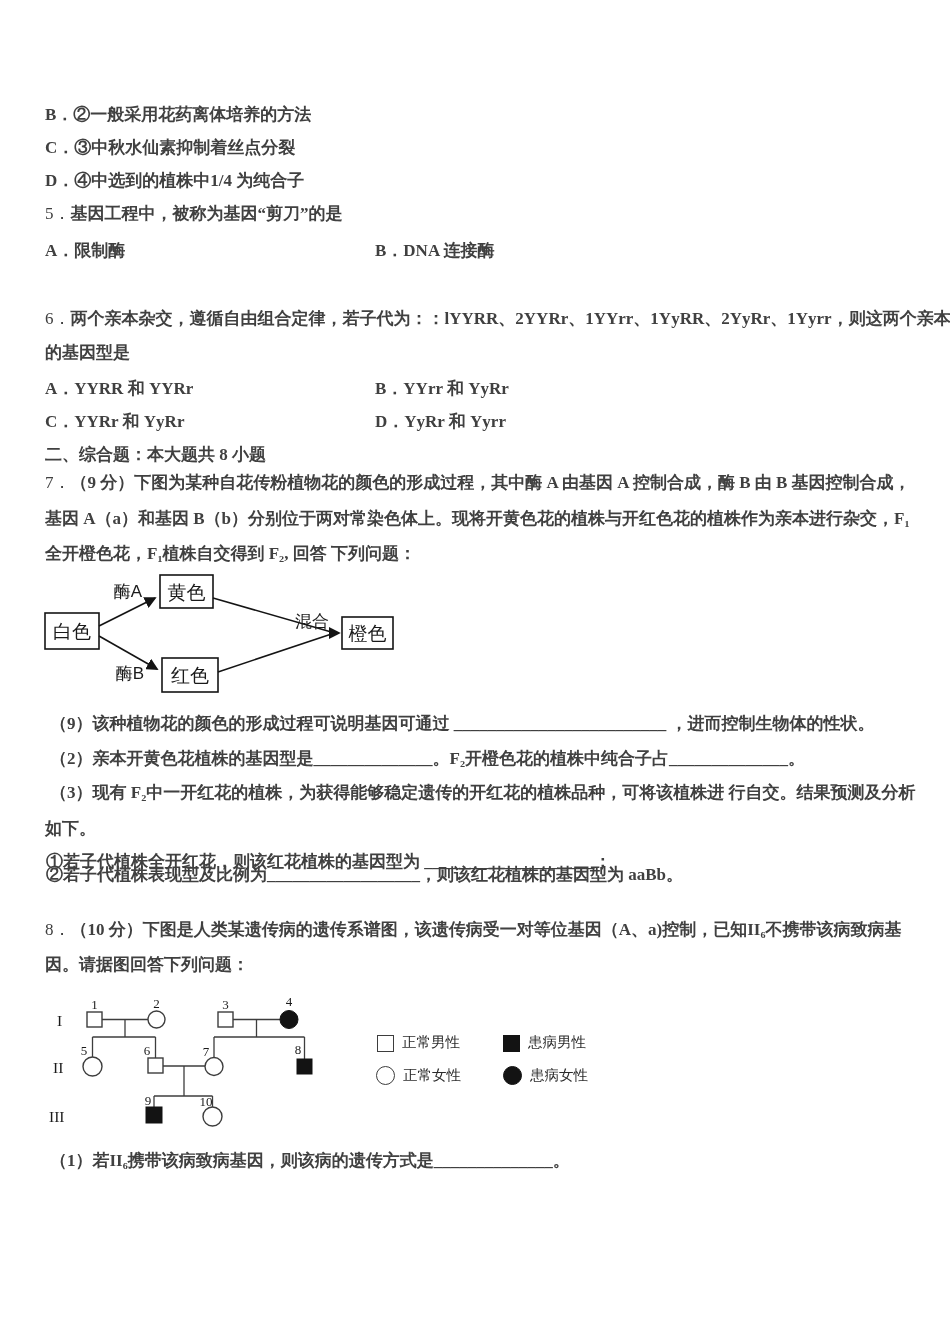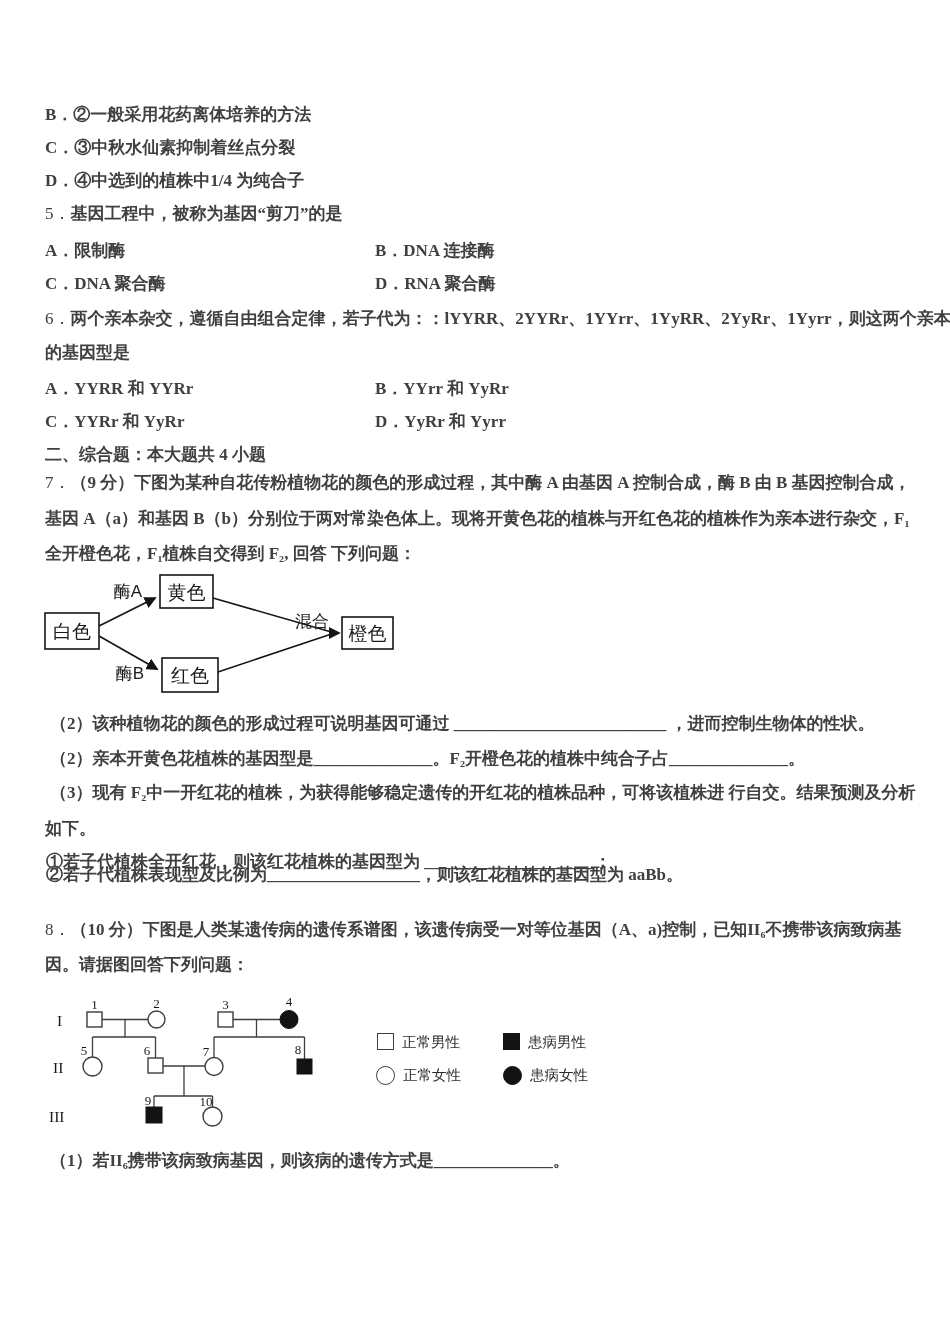--- a/index.html
+++ b/index.html
@@ -15,47 +15,46 @@
   .qnum{font-weight:normal;}
   .twocol{width:870px;}
   .colB{position:absolute;left:330px;top:0;}
   .sub{left:50px;}
   .circ{left:46px;text-align:center;}
   svg text{font-family:"Liberation Serif","DejaVu Serif",serif;fill:#1a1a1a;}
   svg text.sansl{font-family:"Liberation Sans","DejaVu Sans",sans-serif;}
   .flower-svg{position:absolute;left:40px;top:570px;}
   .pedigree-svg{position:absolute;left:40px;top:985px;}
   .legend-item{
-    position:absolute;display:flex;align-items:flex-start;gap:8px;
+    position:absolute;display:flex;align-items:flex-end;gap:8px;
     font-size:14.5px;font-weight:normal;color:#2b2b2b;white-space:pre;
   }
   .sym{display:inline-block;box-sizing:border-box;flex:none;}
   .sym.sq{width:17px;height:17px;border:1.7px solid #3d3d3d;background:#fff;}
   .sym.ci{width:19px;height:19px;border:1.7px solid #3d3d3d;border-radius:50%;background:#fff;}
   .sym.filled{background:#131313;border-color:#131313;}
 </style>
 </head>
 <body>
 
 <div class="page">
 
   <div class="line" style="top:104px">B．②一般采用花药离体培养的方法</div>
   <div class="line" style="top:137px">C．③中秋水仙素抑制着丝点分裂</div>
   <div class="line" style="top:170px">D．④中选到的植株中1/4 为纯合子</div>
 
   <div class="line" style="top:203px"><span class="qnum">5．</span><span>基因工程中，被称为基因“剪刀”的是</span></div>
   <div class="line twocol" style="top:240px"><span>A．限制酶</span><span class="colB">B．DNA 连接酶</span></div>
-  <div class="line twocol" style="top:273px"><span>C．DNA 聚合酶</span><span class="colB">D．RNA 聚合酶</span></div>
 
   <div class="line" style="top:308px"><span class="qnum">6．</span><span>两个亲本杂交，遵循自由组合定律，若子代为：：lYYRR、2YYRr、1YYrr、1YyRR、2YyRr、1Yyrr，则这两个亲本</span></div>
   <div class="line" style="top:342px">的基因型是</div>
   <div class="line twocol" style="top:378px"><span>A．YYRR 和 YYRr</span><span class="colB">B．YYrr 和 YyRr</span></div>
   <div class="line twocol" style="top:411px"><span>C．YYRr 和 YyRr</span><span class="colB">D．YyRr 和 Yyrr</span></div>
 
-  <div class="line" style="top:444px">二、综合题：本大题共 4 小题</div>
+  <div class="line" style="top:444px">二、综合题：本大题共 8 小题</div>
 
   <div class="line" style="top:472px"><span class="qnum">7．</span><span>（9 分）下图为某种自花传粉植物花的颜色的形成过程，其中酶 A 由基因 A 控制合成，酶 B 由 B 基因控制合成，</span></div>
   <div class="line" style="top:508px">基因 A（a）和基因 B（b）分别位于两对常染色体上。现将开黄色花的植株与开红色花的植株作为亲本进行杂交，F₁</div>
   <div class="line" style="top:543px">全开橙色花，F₁植株自交得到 F₂, 回答 下列问题：</div>
 
   <svg class="flower-svg" width="365" height="135" viewBox="0 0 365 135">
     <defs>
       <marker id="arr" viewBox="0 0 10 10" refX="8.5" refY="5" markerWidth="7.5" markerHeight="7.5" orient="auto-start-reverse">
         <path d="M0,0 L10,5 L0,10 z" fill="#141414"></path>
       </marker>
@@ -74,21 +73,21 @@
 
     <text class="sansl" x="32" y="68" font-size="19" text-anchor="middle">白色</text>
     <text class="sansl" x="146.5" y="28.5" font-size="19" text-anchor="middle">黄色</text>
     <text class="sansl" x="150" y="112" font-size="19" text-anchor="middle">红色</text>
     <text class="sansl" x="327.5" y="70" font-size="19" text-anchor="middle">橙色</text>
     <text class="sansl" x="88" y="27" font-size="17" text-anchor="middle">酶A</text>
     <text class="sansl" x="90" y="109" font-size="17" text-anchor="middle">酶B</text>
     <text class="sansl" x="272" y="57" font-size="17" text-anchor="middle">混合</text>
   </svg>
 
-  <div class="line sub" style="top:713px">（2）该种植物花的颜色的形成过程可说明基因可通过 _________________________ ，进而控制生物体的性状。</div>
+  <div class="line sub" style="top:713px">（9）该种植物花的颜色的形成过程可说明基因可通过 _________________________ ，进而控制生物体的性状。</div>
   <div class="line sub" style="top:748px">（2）亲本开黄色花植株的基因型是______________。F₂开橙色花的植株中纯合子占______________。</div>
   <div class="line sub" style="top:782px">（3）现有 F₂中一开红花的植株，为获得能够稳定遗传的开红花的植株品种，可将该植株进 行自交。结果预测及分析</div>
   <div class="line" style="top:818px">如下。</div>
   <div class="line circ" style="top:851px">①若子代植株全开红花，则该红花植株的基因型为 ____________________；</div>
   <div class="line circ" style="top:864px">②若子代植株表现型及比例为__________________，则该红花植株的基因型为 aaBb。</div>
 
   <div class="line" style="top:919px"><span class="qnum">8．</span><span>（10 分）下图是人类某遗传病的遗传系谱图，该遗传病受一对等位基因（A、a)控制，已知II₆不携带该病致病基</span></div>
   <div class="line" style="top:954px">因。请据图回答下列问题：</div>
 
   <svg class="pedigree-svg" width="290" height="152" viewBox="0 0 290 152">

